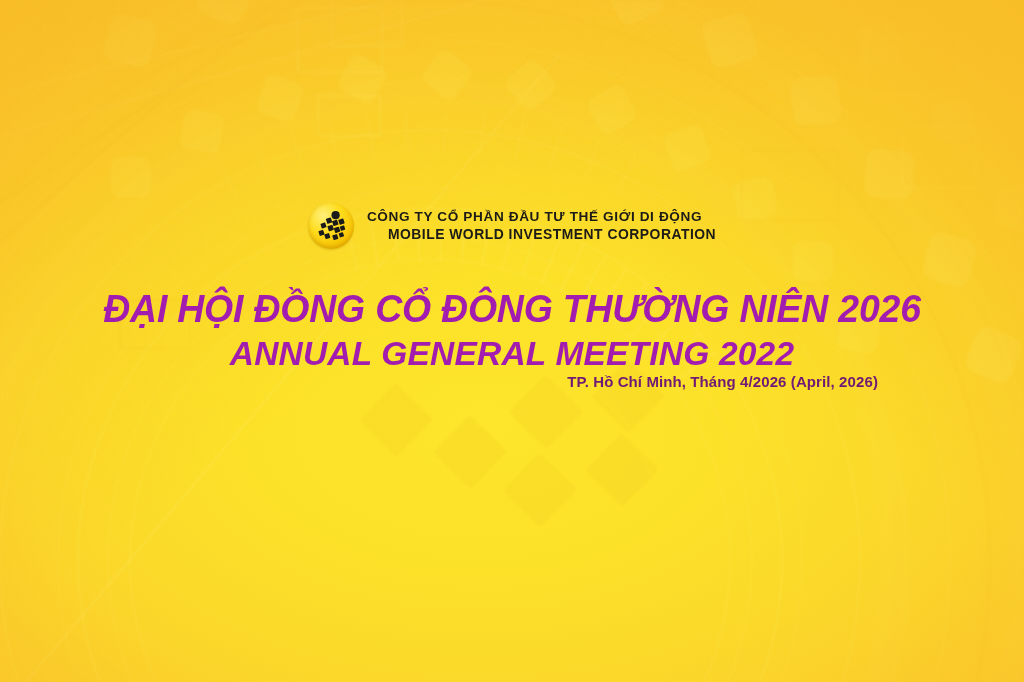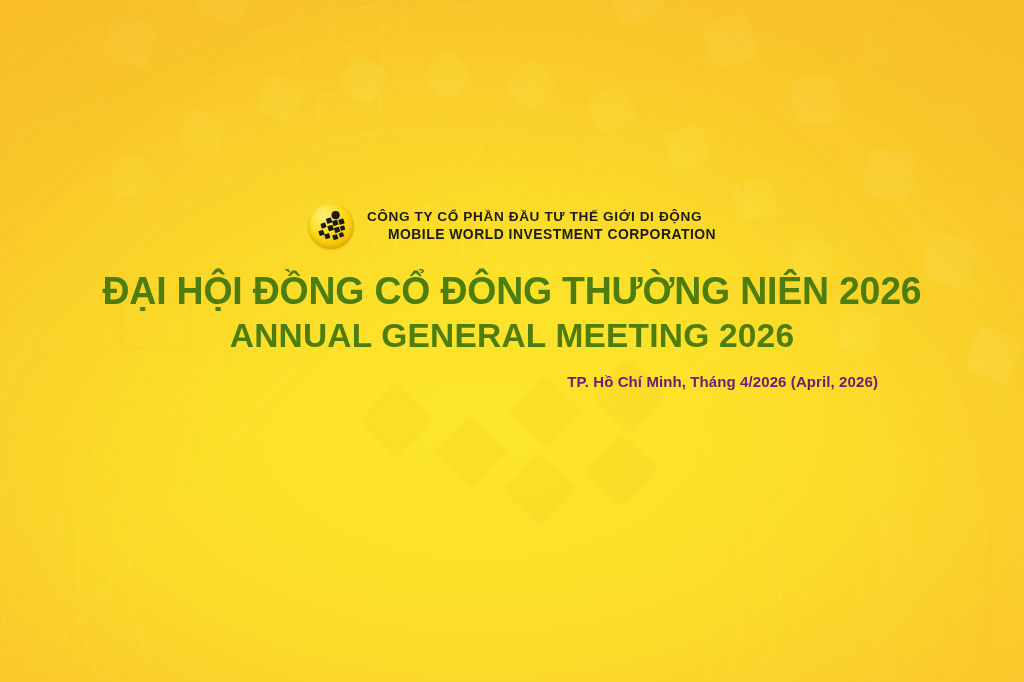--- a/index.html
+++ b/index.html
@@ -100,25 +100,26 @@
     line-height: 1.02;
     white-space: nowrap;
     text-transform: uppercase;
   }
   .brand-line.vn { font-size: 13.6px; letter-spacing: 0.62px; }
   .brand-line.en { font-size: 13.9px; letter-spacing: 0.50px; padding-left: 21px; }
 
   
   #headline {
     position: absolute;
-    top: 271px;
+    top: 289px;
     left: 0;
     right: 0;
     text-align: center;
-    color: #4d7c0f;
+    color: #a21caf;
+    font-style: italic;
   }
   #title-vn {
     font-size: 38px;
     font-weight: 700;
     letter-spacing: -0.2px;
     line-height: 1.06;
     transform: scaleX(0.985);
     white-space: nowrap;
   }
   #title-en {
@@ -472,18 +473,18 @@
         </svg>
       </div>
       <div id="brand-text">
         <div class="brand-line vn">CÔNG TY CỔ PHẦN ĐẦU TƯ THẾ GIỚI DI ĐỘNG</div>
         <div class="brand-line en">MOBILE WORLD INVESTMENT CORPORATION</div>
       </div>
     </div>
 
     <div id="headline">
       <div id="title-vn">ĐẠI HỘI ĐỒNG CỔ ĐÔNG THƯỜNG NIÊN 2026</div>
-      <div id="title-en">ANNUAL GENERAL MEETING 2026</div>
+      <div id="title-en">ANNUAL GENERAL MEETING 2022</div>
     </div>
 
     <div id="meeting-meta">TP. Hồ Chí Minh, Tháng 4/2026 (April, 2026)</div>
   </div>
 </div>
 
 </body></html>

